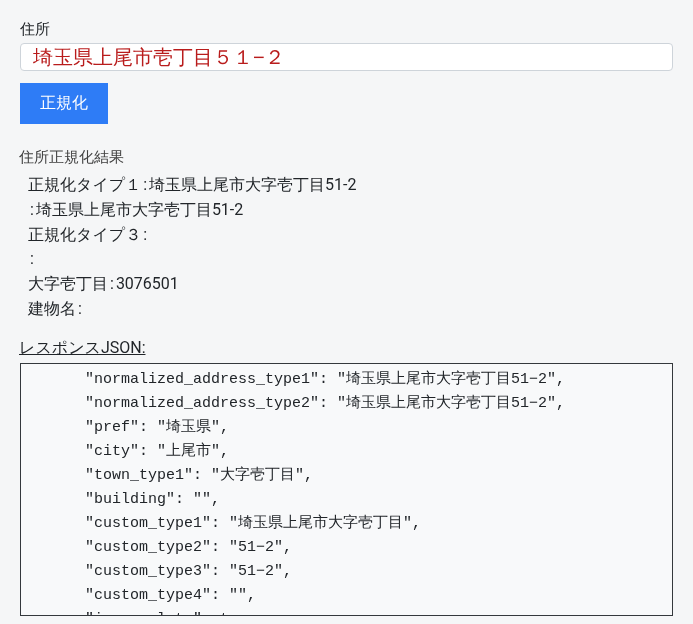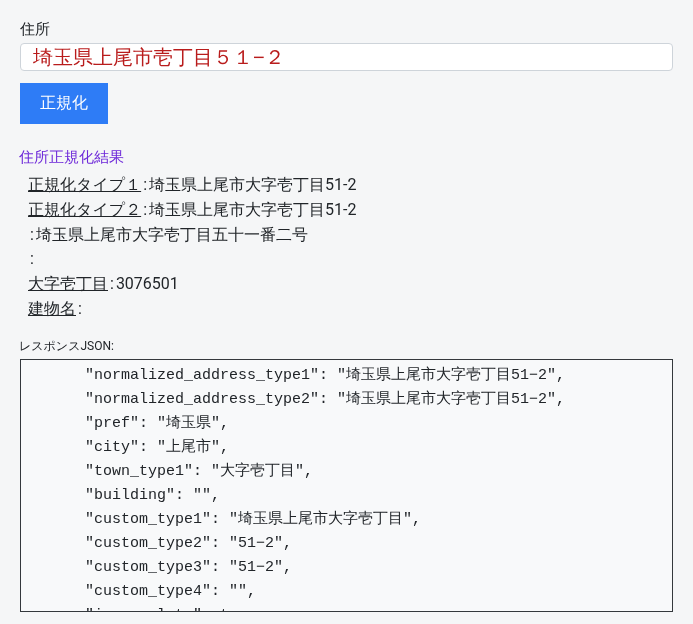--- a/index.html
+++ b/index.html
@@ -36,41 +36,42 @@
       border: none;
       color: #fff;
       padding: 10px 20px;
       font-size: 16px;
       border-radius: 0;
       cursor: pointer;
       margin-bottom: 20px;
     }
     .section-label {
       font-size: 15px;
-      color: #6d28d9;
+      color: #404040;
       margin-top: 4px;
       margin-bottom: 6px;
       margin-left: -1px;
     }
     .result-list {
       padding-left: 8px;
       margin-bottom: 16px;
     }
     .result-row {
       font-size: 16px;
       line-height: 1.55;
       color: #212529;
       display: flex;
     }
-    .result-label { white-space: nowrap; text-decoration: underline; }
+    .result-label { white-space: nowrap; }
     .result-colon { margin: 0 2px; }
     .json-label {
-      font-size: 12px;
+      font-size: 16px;
       margin-bottom: 4px;
       margin-left: -1px;
+      text-decoration: underline;
     }
     .json-box {
       border: 1px solid #34383c;
       background: #f8f9fa;
       height: 253px;
       overflow-y: scroll;
       padding: 4px 10px 0 10px;
       font-family: ui-monospace, SFMono-Regular, "SF Mono", Menlo, Consolas, "Liberation Mono", monospace;
       font-size: 15px;
       line-height: 1.6;
@@ -96,27 +97,26 @@
 
   <div class="section-label">住所正規化結果</div>
 
   <div class="result-list">
     <div class="result-row">
       <span class="result-label">正規化タイプ１</span>
         <span class="result-colon">:</span>
       <span>埼玉県上尾市大字壱丁目51-2</span>
     </div>
     <div class="result-row">
-      <span class="result-label">正規化タイプ２</span>
         <span class="result-colon">:</span>
       <span>埼玉県上尾市大字壱丁目51-2</span>
     </div>
     <div class="result-row">
+      <span class="result-label">正規化タイプ３</span>
         <span class="result-colon">:</span>
-      <span>埼玉県上尾市大字壱丁目五十一番二号</span>
     </div>
     <div class="result-row">
         <span class="result-colon">:</span>
     </div>
     <div class="result-row">
       <span class="result-label">大字壱丁目</span>
         <span class="result-colon">:</span>
       <span>3076501</span>
     </div>
     <div class="result-row">

